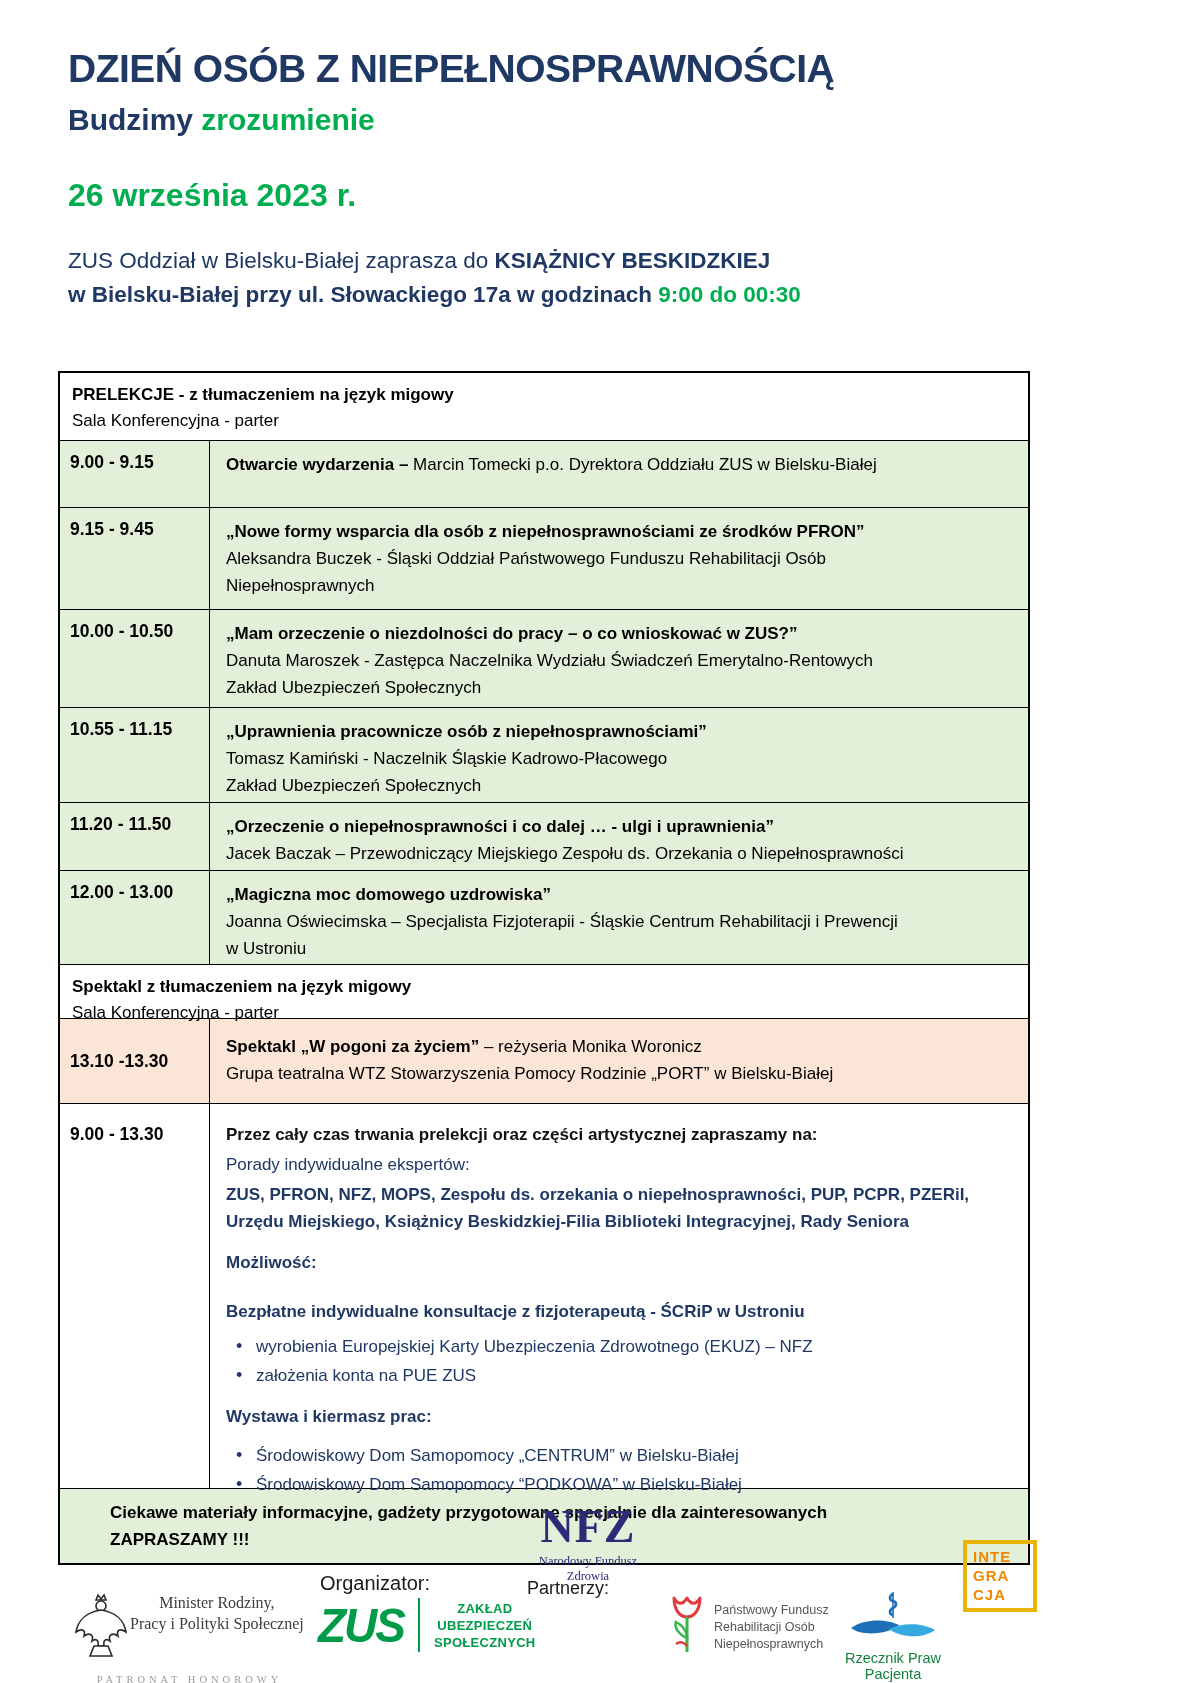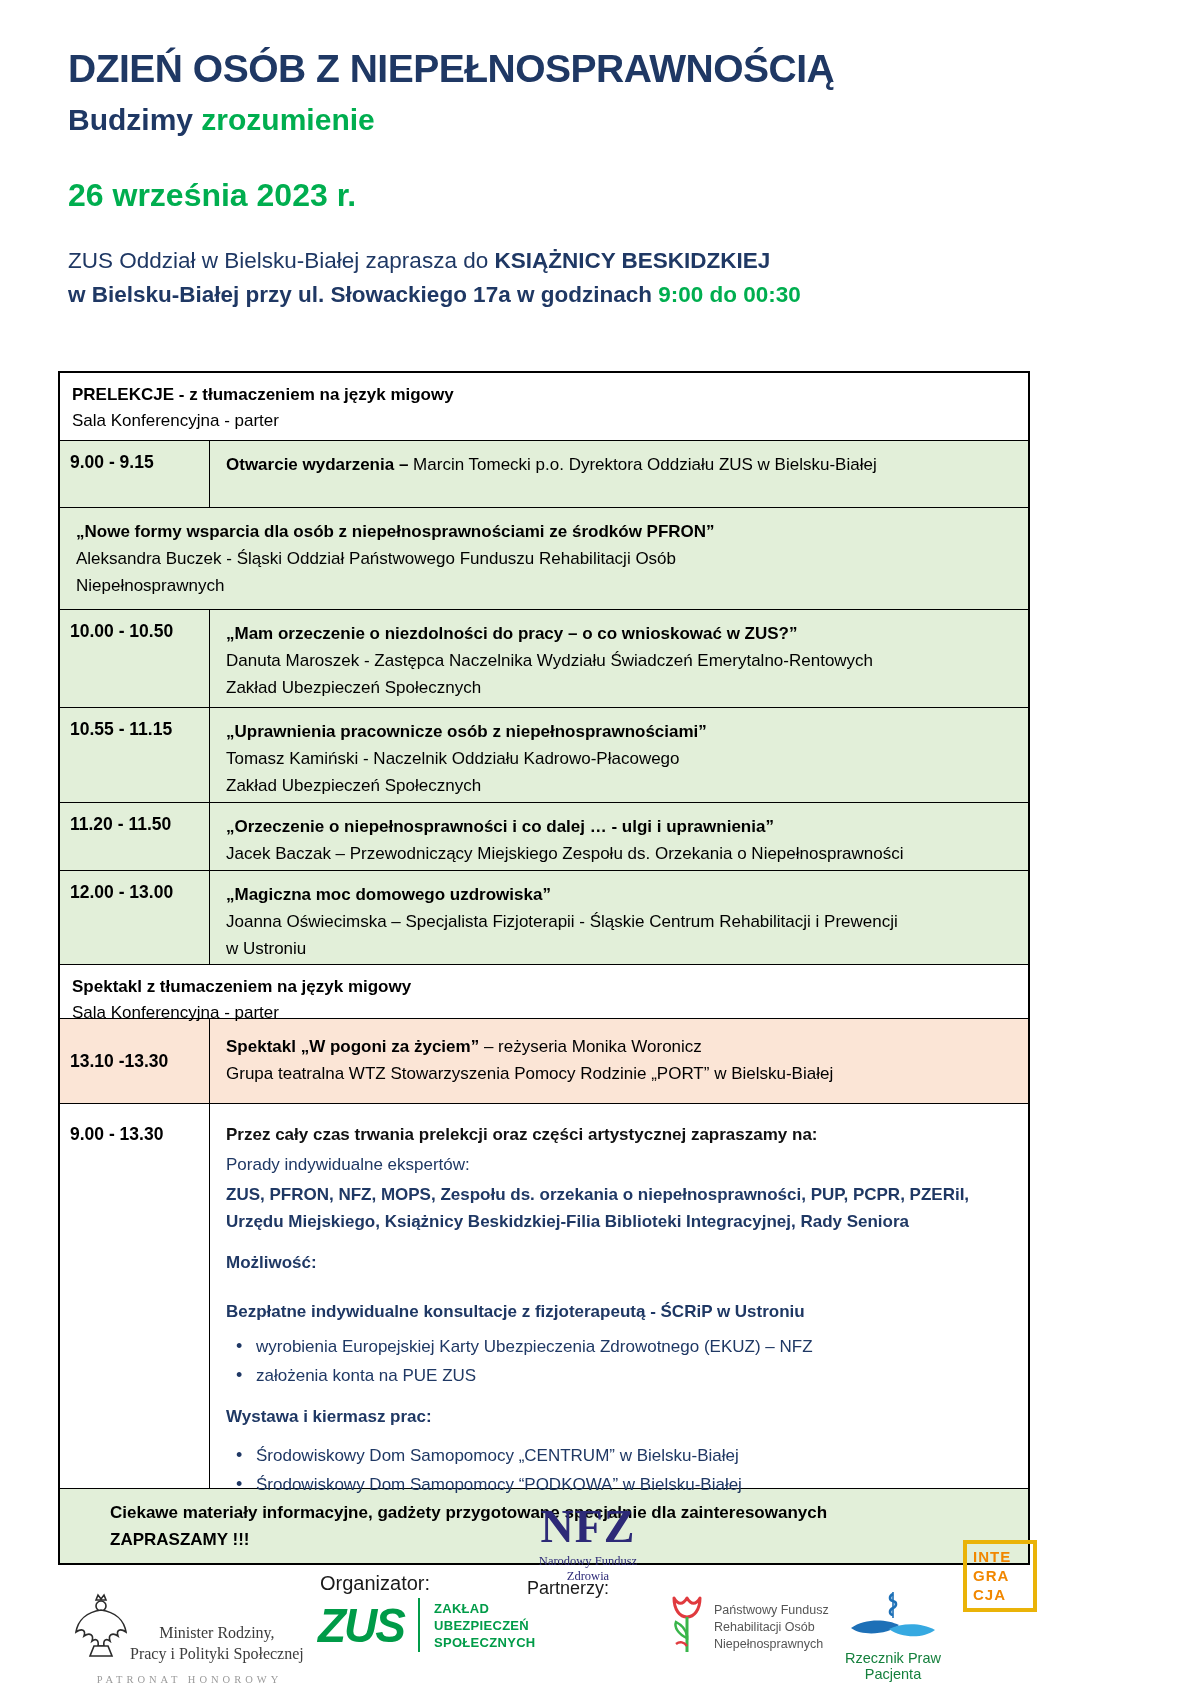--- a/index.html
+++ b/index.html
@@ -59,31 +59,31 @@
     padding:10px 20px 10px 50px;font-weight:700;line-height:27px;color:#000;
   }
 
   
   .footer-label{position:absolute;color:#1a1a1a;}
   .label-org{left:320px;top:1572px;font-size:20px;}
   .label-part{left:527px;top:1578px;font-size:18px;}
   .logo{position:absolute;}
 
   .minister{left:72px;top:1592px;width:235px;}
-  .minister-inner{display:flex;align-items:flex-end;gap:0;}
+  .minister-inner{display:flex;align-items:flex-start;gap:0;}
   .minister-text{
     font-family:"Liberation Serif", serif;color:#3c3c3c;font-size:16px;
     line-height:21px;text-align:center;
   }
   .patronat{
     font-family:"Liberation Serif", serif;color:#9a9a9a;font-size:10.5px;
     letter-spacing:4px;text-align:center;margin-top:10px;
   }
 
-  .zuslogo{left:318px;top:1598px;display:flex;align-items:center;gap:14px;}
+  .zuslogo{left:318px;top:1598px;display:flex;align-items:center;gap:14px;text-align:center;}
   .zus-word{
     color:#009B48;font-size:46px;font-weight:900;font-style:italic;
     letter-spacing:-2px;line-height:46px;transform:scaleY(1.05);
   }
   .zus-divider{width:2px;height:54px;background:#009B48;}
   .zus-sub{color:#009B48;font-size:13px;font-weight:700;line-height:17px;letter-spacing:.3px;}
 
   .nfzlogo{left:528px;top:1504px;width:120px;text-align:center;}
   .nfz-word{
     font-family:"Liberation Serif", serif;color:#2D2A77;font-size:46px;
@@ -126,41 +126,42 @@
   </div>
 
   <div class="row greenbg" style="height:67px">
     <div class="time">9.00 - 9.15</div>
     <div class="content">
       <div class="line"><span class="b">Otwarcie wydarzenia –</span><span> Marcin Tomecki p.o. Dyrektora Oddziału ZUS w Bielsku-Białej</span></div>
     </div>
   </div>
 
   <div class="row greenbg" style="height:102px">
+    <div class="time">9.15 - 9.45</div>
     <div class="content">
       <div class="line b">„Nowe formy wsparcia dla osób z niepełnosprawnościami ze środków PFRON”</div>
       <div class="line">Aleksandra Buczek - Śląski Oddział Państwowego Funduszu Rehabilitacji Osób</div>
       <div class="line">Niepełnosprawnych</div>
     </div>
   </div>
 
   <div class="row greenbg" style="height:98px">
     <div class="time">10.00 - 10.50</div>
     <div class="content">
       <div class="line b">„Mam orzeczenie o niezdolności do pracy – o co wnioskować w ZUS?”</div>
       <div class="line">Danuta Maroszek - Zastępca Naczelnika Wydziału Świadczeń Emerytalno-Rentowych</div>
       <div class="line">Zakład Ubezpieczeń Społecznych</div>
     </div>
   </div>
 
   <div class="row greenbg" style="height:95px">
     <div class="time">10.55 - 11.15</div>
     <div class="content">
       <div class="line b">„Uprawnienia pracownicze osób z niepełnosprawnościami”</div>
-      <div class="line">Tomasz Kamiński - Naczelnik Oddziału Kadrowo-Płacowego</div>
+      <div class="line">Tomasz Kamiński - Naczelnik Śląskie Kadrowo-Płacowego</div>
       <div class="line">Zakład Ubezpieczeń  Społecznych</div>
     </div>
   </div>
 
   <div class="row greenbg" style="height:68px">
     <div class="time">11.20 - 11.50</div>
     <div class="content">
       <div class="line b">„Orzeczenie o niepełnosprawności i co dalej … - ulgi i uprawnienia”</div>
       <div class="line">Jacek Baczak – Przewodniczący Miejskiego Zespołu ds. Orzekania o Niepełnosprawności</div>
     </div>

